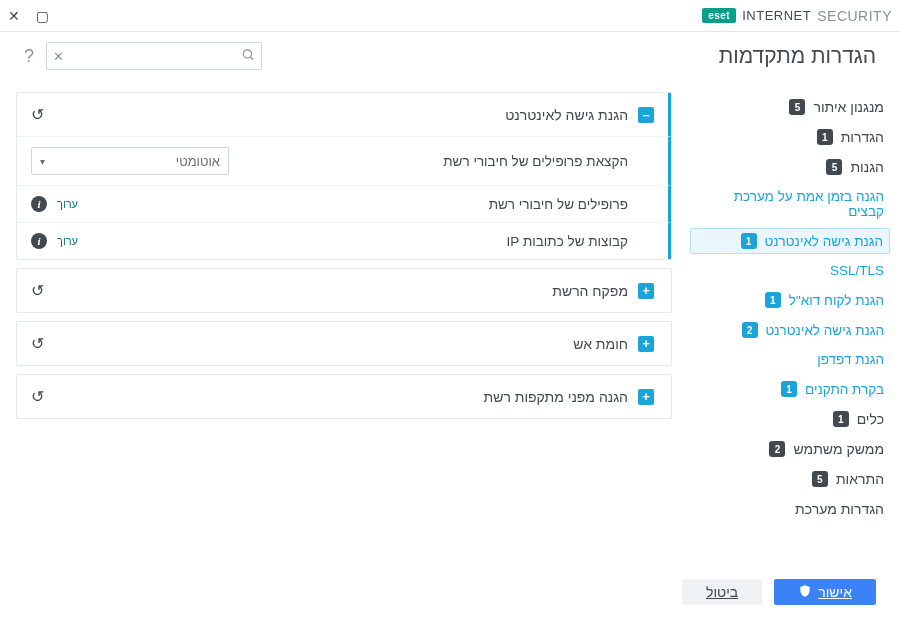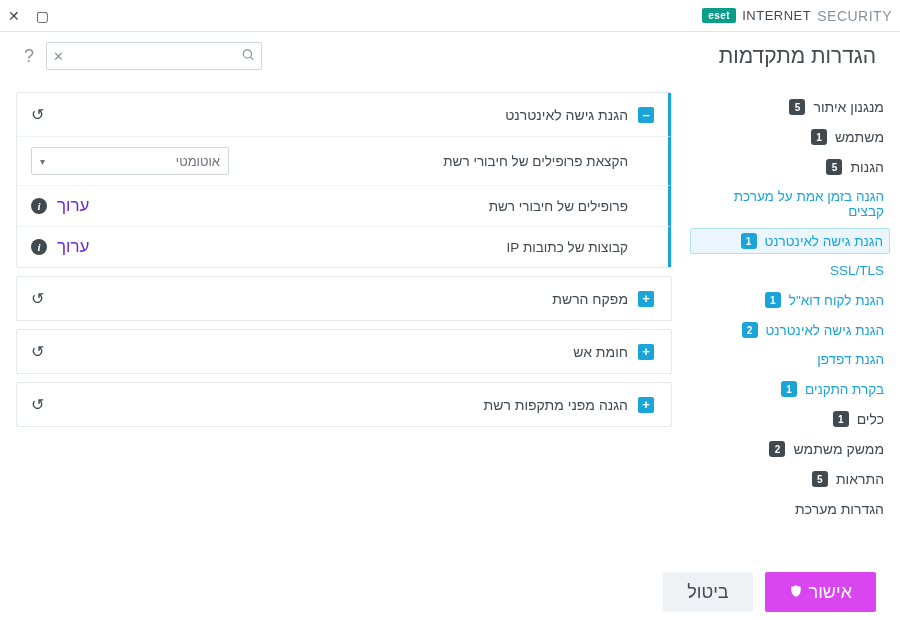--- a/index.html
+++ b/index.html
@@ -35,27 +35,27 @@
 .panel-header { display: flex; align-items: center; padding: 12px 14px; cursor: pointer; border-right: 3px solid #1ba4d8; }
 .panel-header.collapsed { border-right-color: transparent; }
 .toggle-box { width: 16px; height: 16px; background: #1ba4d8; color: #fff; display: inline-flex; align-items: center; justify-content: center; font-weight: bold; font-size: 13px; border-radius: 2px; }
 .panel-title { flex: 1; margin-right: 10px; font-size: 14px; color: #42494f; }
 .reset-icon { color: #42494f; font-size: 16px; cursor: pointer; }
 .row { display: flex; align-items: center; padding: 10px 14px; border-top: 1px solid #f0f2f4; border-right: 3px solid #1ba4d8; }
 .row-label { flex: 1; color: #42494f; font-size: 13.5px; margin-right: 26px; }
 .row-control { display: flex; align-items: center; gap: 10px; }
 .select-box { width: 198px; height: 28px; border: 1px solid #d0d5da; border-radius: 2px; display: flex; align-items: center; justify-content: space-between; padding: 0 8px; color: #6a7078; cursor: pointer; background: #fff; }
 .chevron { font-size: 10px; color: #6a7078; }
-.link { color: #6d28d9; cursor: pointer; font-size: 17px; }
+.link { color: #0f766e; cursor: pointer; font-size: 11px; }
 .info-icon { width: 16px; height: 16px; border-radius: 50%; background: #42494f; color: #fff; display: inline-flex; align-items: center; justify-content: center; font-size: 11px; font-weight: bold; font-style: italic; cursor: pointer; font-family: Georgia, serif; }
 
 .footer { height: 56px; display: flex; align-items: center; justify-content: space-between; padding: 0 24px; }
-.btn { height: 40px; padding: 0 24px; border: none; border-radius: 2px; cursor: pointer; font-size: 18px; display: inline-flex; align-items: center; gap: 6px; }
+.btn { height: 26px; padding: 0 24px; border: none; border-radius: 2px; cursor: pointer; font-size: 14px; display: inline-flex; align-items: center; gap: 6px; text-decoration: underline; }
 .btn-default { background: #eef2f5; color: #42494f; }
-.btn-primary { background: #d946ef; color: #fff; }
+.btn-primary { background: #3b82f6; color: #fff; }
 .footer-left { display: flex; gap: 12px; }
 .shield-icon { font-size: 14px; }
 </style>
 </head>
 <body>
 
 <div class="titlebar">
   <div class="titlebar-left">
     <span>✕</span>
     <span>▢</span>
@@ -84,21 +84,21 @@
   </div>
 </div>
 
 <div class="main">
   <div class="sidebar" id="sidebar">
       <div class="sidebar-item top">
         <span>מנגנון איתור</span>
         <span class="badge">5</span>
       </div>
       <div class="sidebar-item top">
-        <span>משתמש</span>
+        <span>הגדרות</span>
         <span class="badge">1</span>
       </div>
       <div class="sidebar-item top">
         <span>הגנות</span>
         <span class="badge">5</span>
       </div>
       <div class="sidebar-item sub">
         <span>הגנה בזמן אמת על מערכת קבצים</span>
       </div>
       <div class="sidebar-item sub sub-active">

